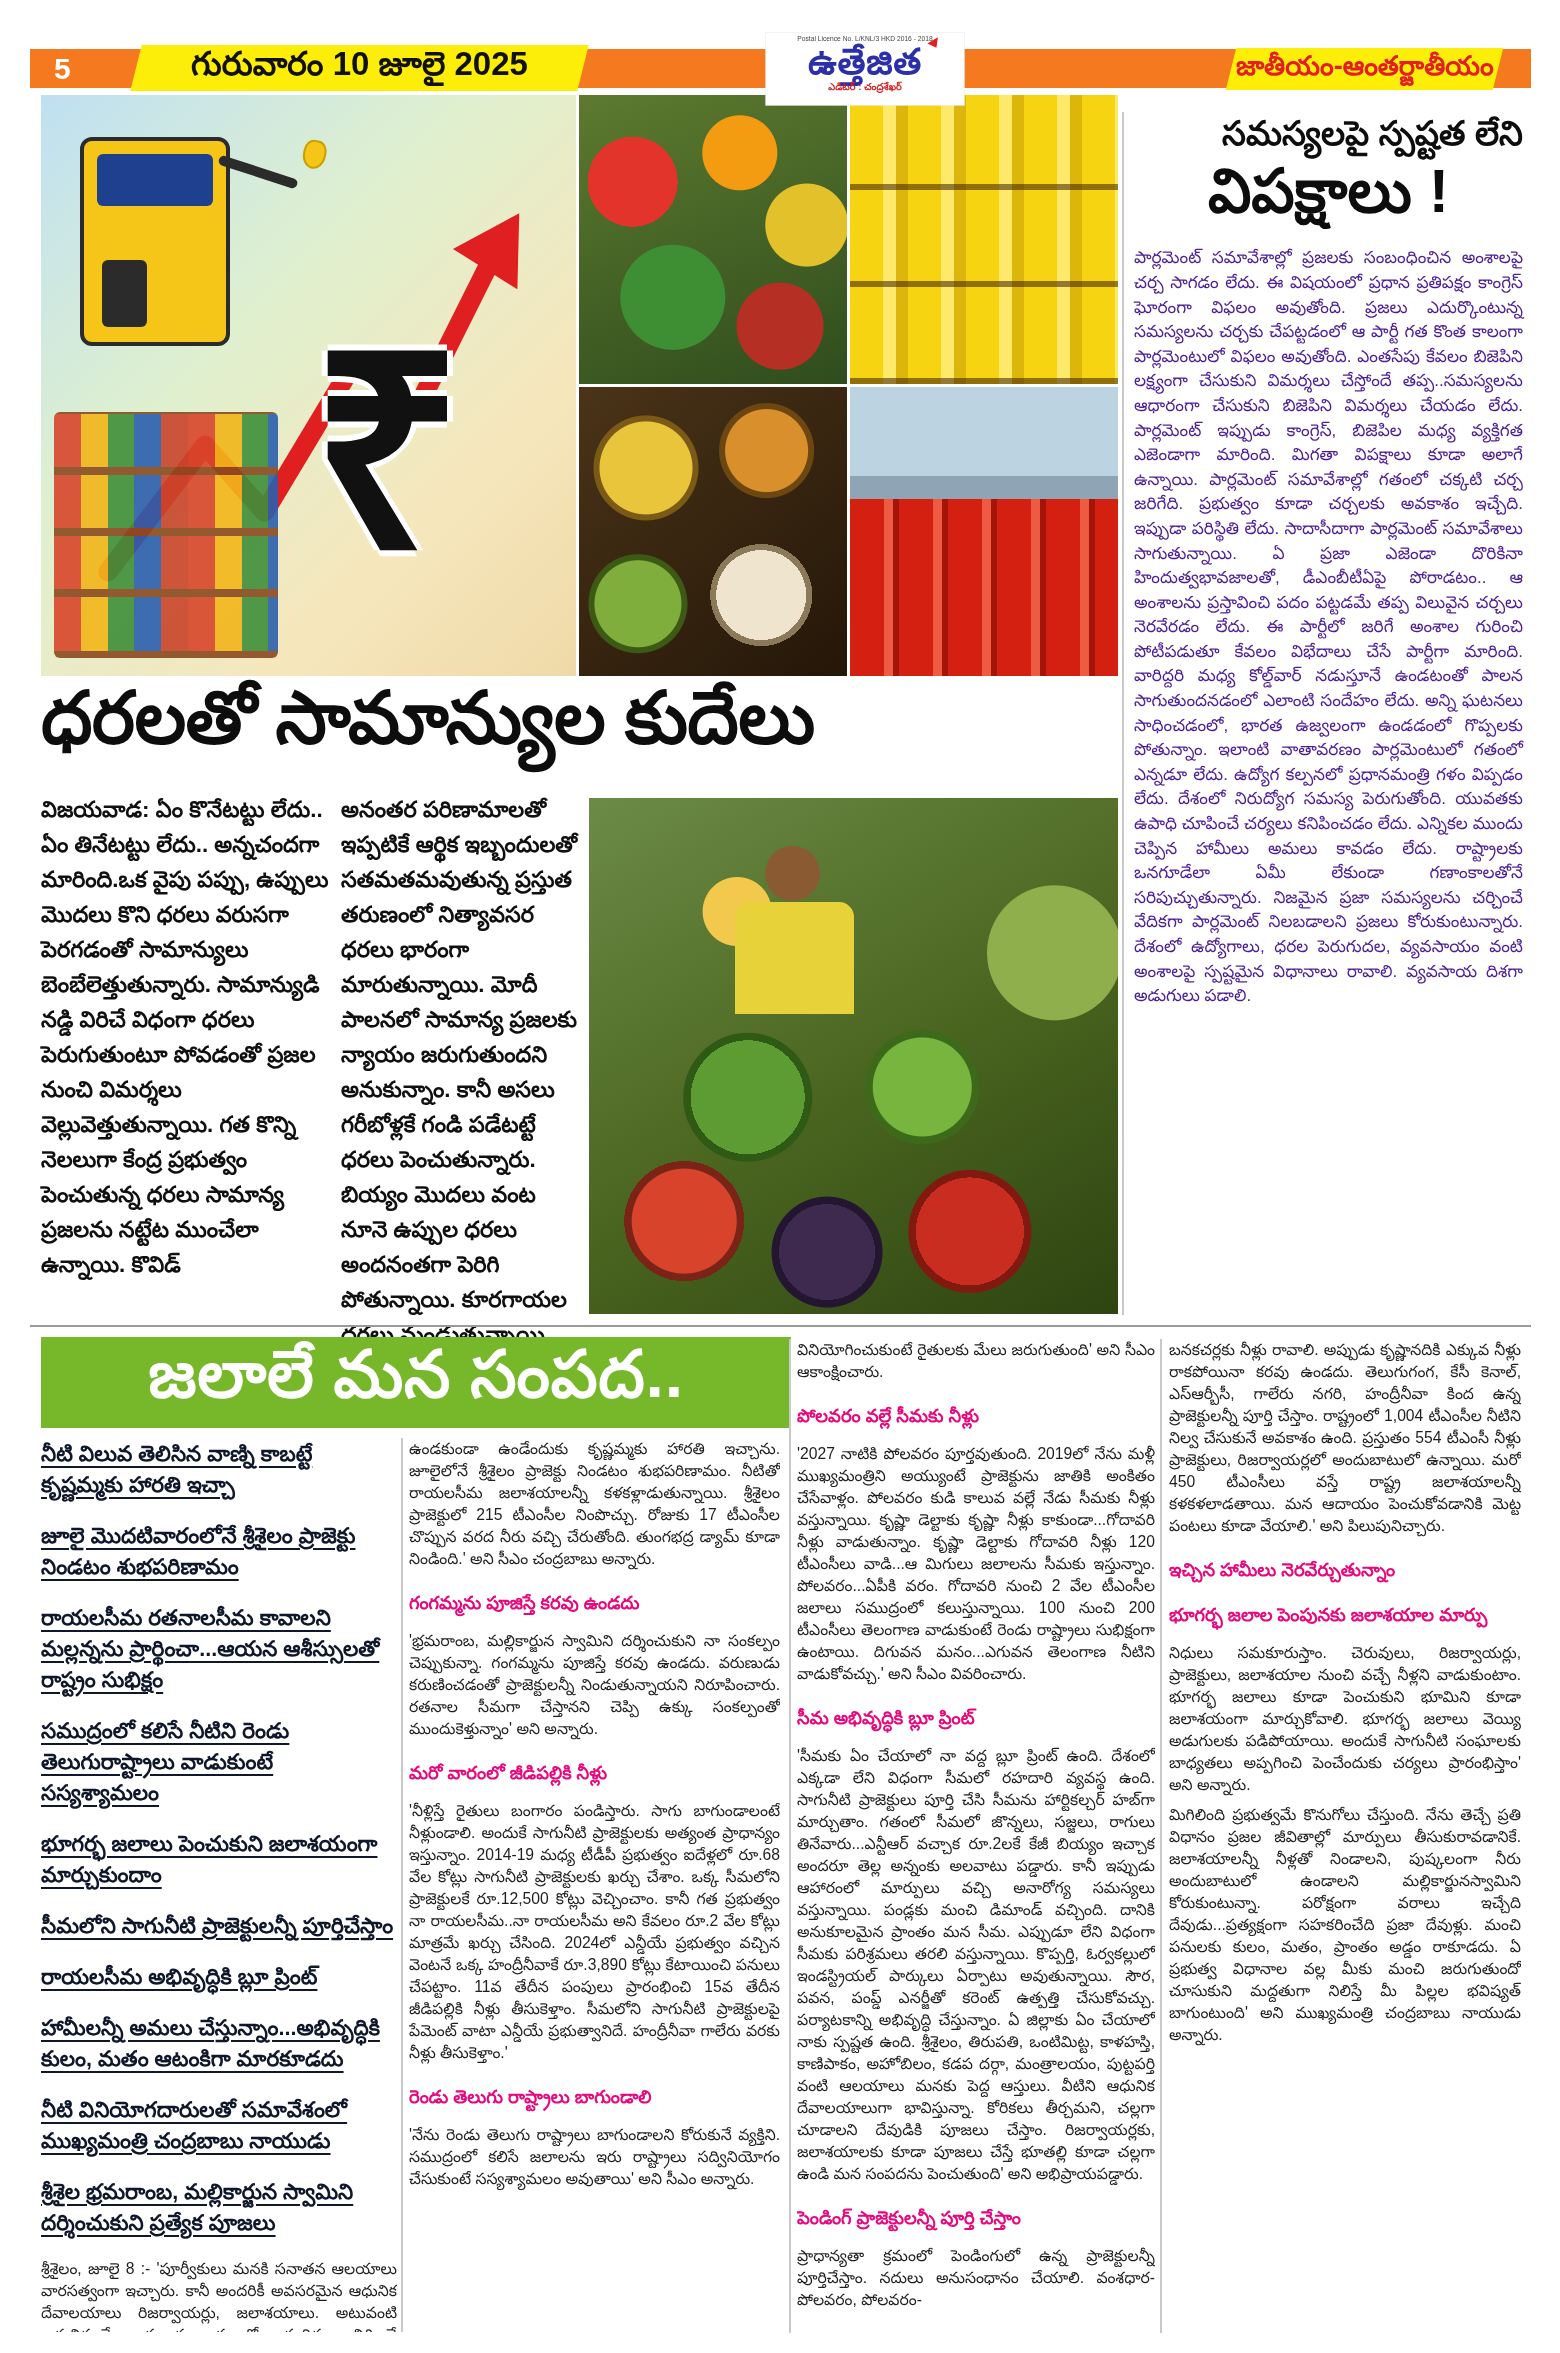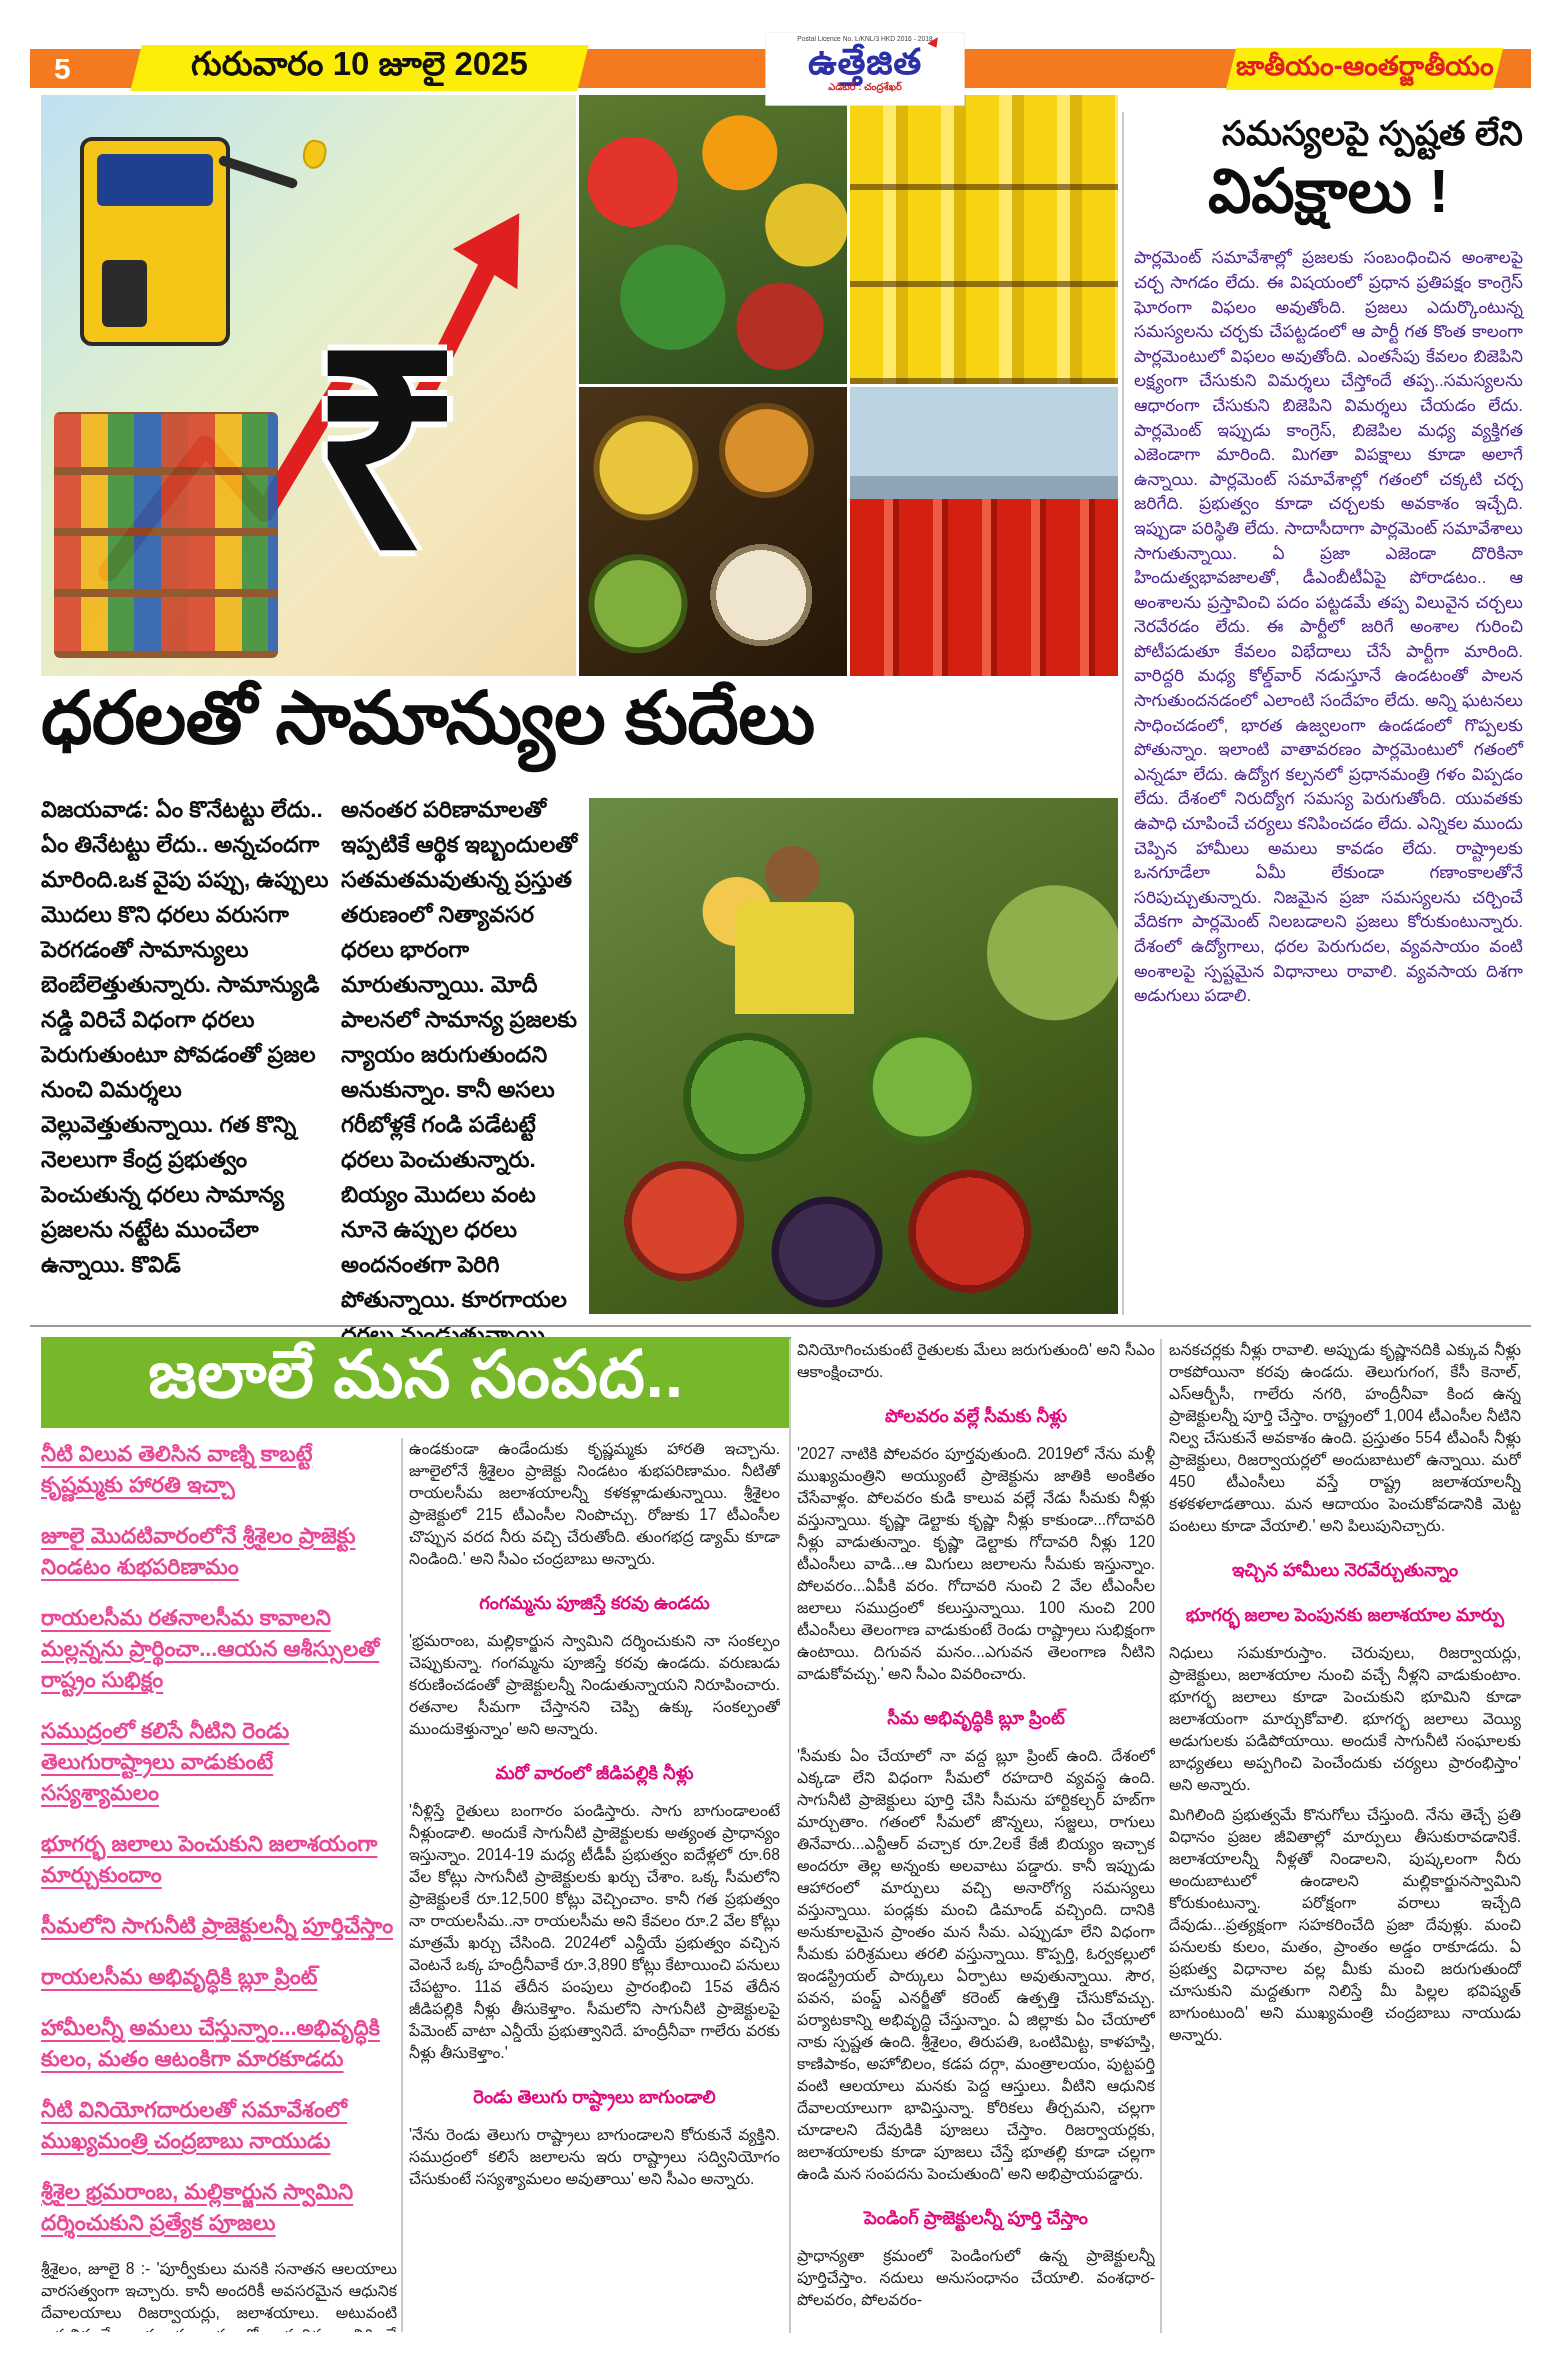--- a/index.html
+++ b/index.html
@@ -84,28 +84,28 @@
   .hrule{position:absolute;height:1.5px;background:#9a9a9a;}
   .opp{position:absolute;left:1134px;top:112px;width:389px;}
   .opp .h1{font-size:34px;font-weight:bold;color:#0d0d0d;text-align:right;line-height:43px;}
   .opp .h2{font-size:61px;font-weight:bold;color:#0d0d0d;text-align:center;line-height:72px;margin-bottom:19.4px;}
   .opp .body{font-size:17px;line-height:24.6px;text-align:justify;color:#4c1d95;}
   
   .banner{position:absolute;left:41px;top:1337px;width:750px;height:91px;background:#76b82a;
           display:flex;align-items:center;justify-content:center;}
   .banner span{color:#fff;font-size:66px;font-weight:bold;letter-spacing:0.7px;}
   .bcol{position:absolute;font-size:15.7px;line-height:22px;text-align:justify;color:#1e1e1e;overflow:hidden;}
-  .bcol .sub{color:#e5097f;font-weight:bold;font-size:18px;line-height:24px;margin:21px 0 15px;text-align:center;}
+  .bcol .sub{color:#e5097f;font-weight:bold;font-size:18px;line-height:24px;margin:21px 0 15px;text-align:left;}
   .bcol p{margin:0 0 7.5px;}
   .col1{left:41px;top:1438px;width:356px;height:894px;}
   .col2{left:409px;top:1438px;width:371px;height:894px;}
   .col3{left:797px;top:1339px;width:358px;height:994px;}
   .col4{left:1169px;top:1339px;width:352px;height:994px;}
   .bullets{margin-bottom:19.4px;}
-  .bullet{font-size:21.6px;line-height:31px;font-weight:bold;color:#ec4899;text-decoration:underline;
+  .bullet{font-size:21.6px;line-height:31px;font-weight:bold;color:#0f172a;text-decoration:underline;
           text-decoration-thickness:1.5px;text-underline-offset:4.5px;margin-bottom:20px;text-align:left;}
 </style>
 </head>
 <body>
 
 <div class="page">
 
   <div class="topbar"></div>
   <div class="pageno">5</div>
   <div class="dateplate">

